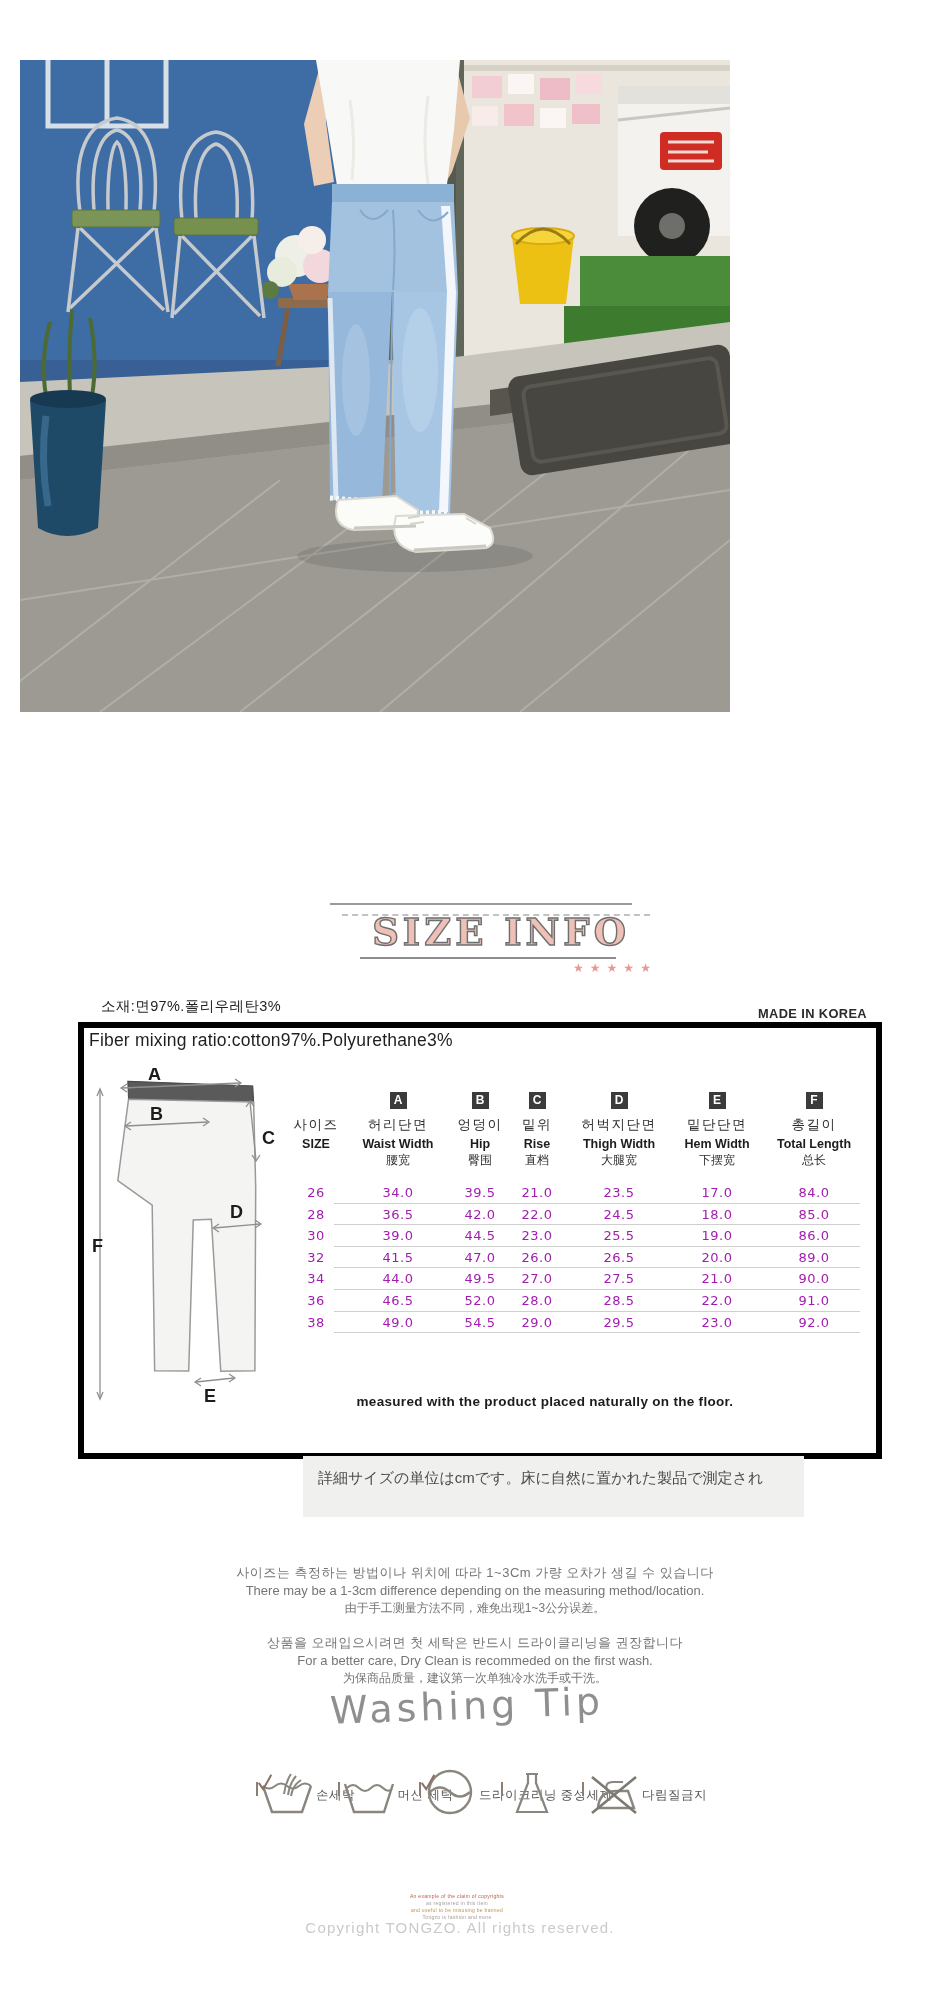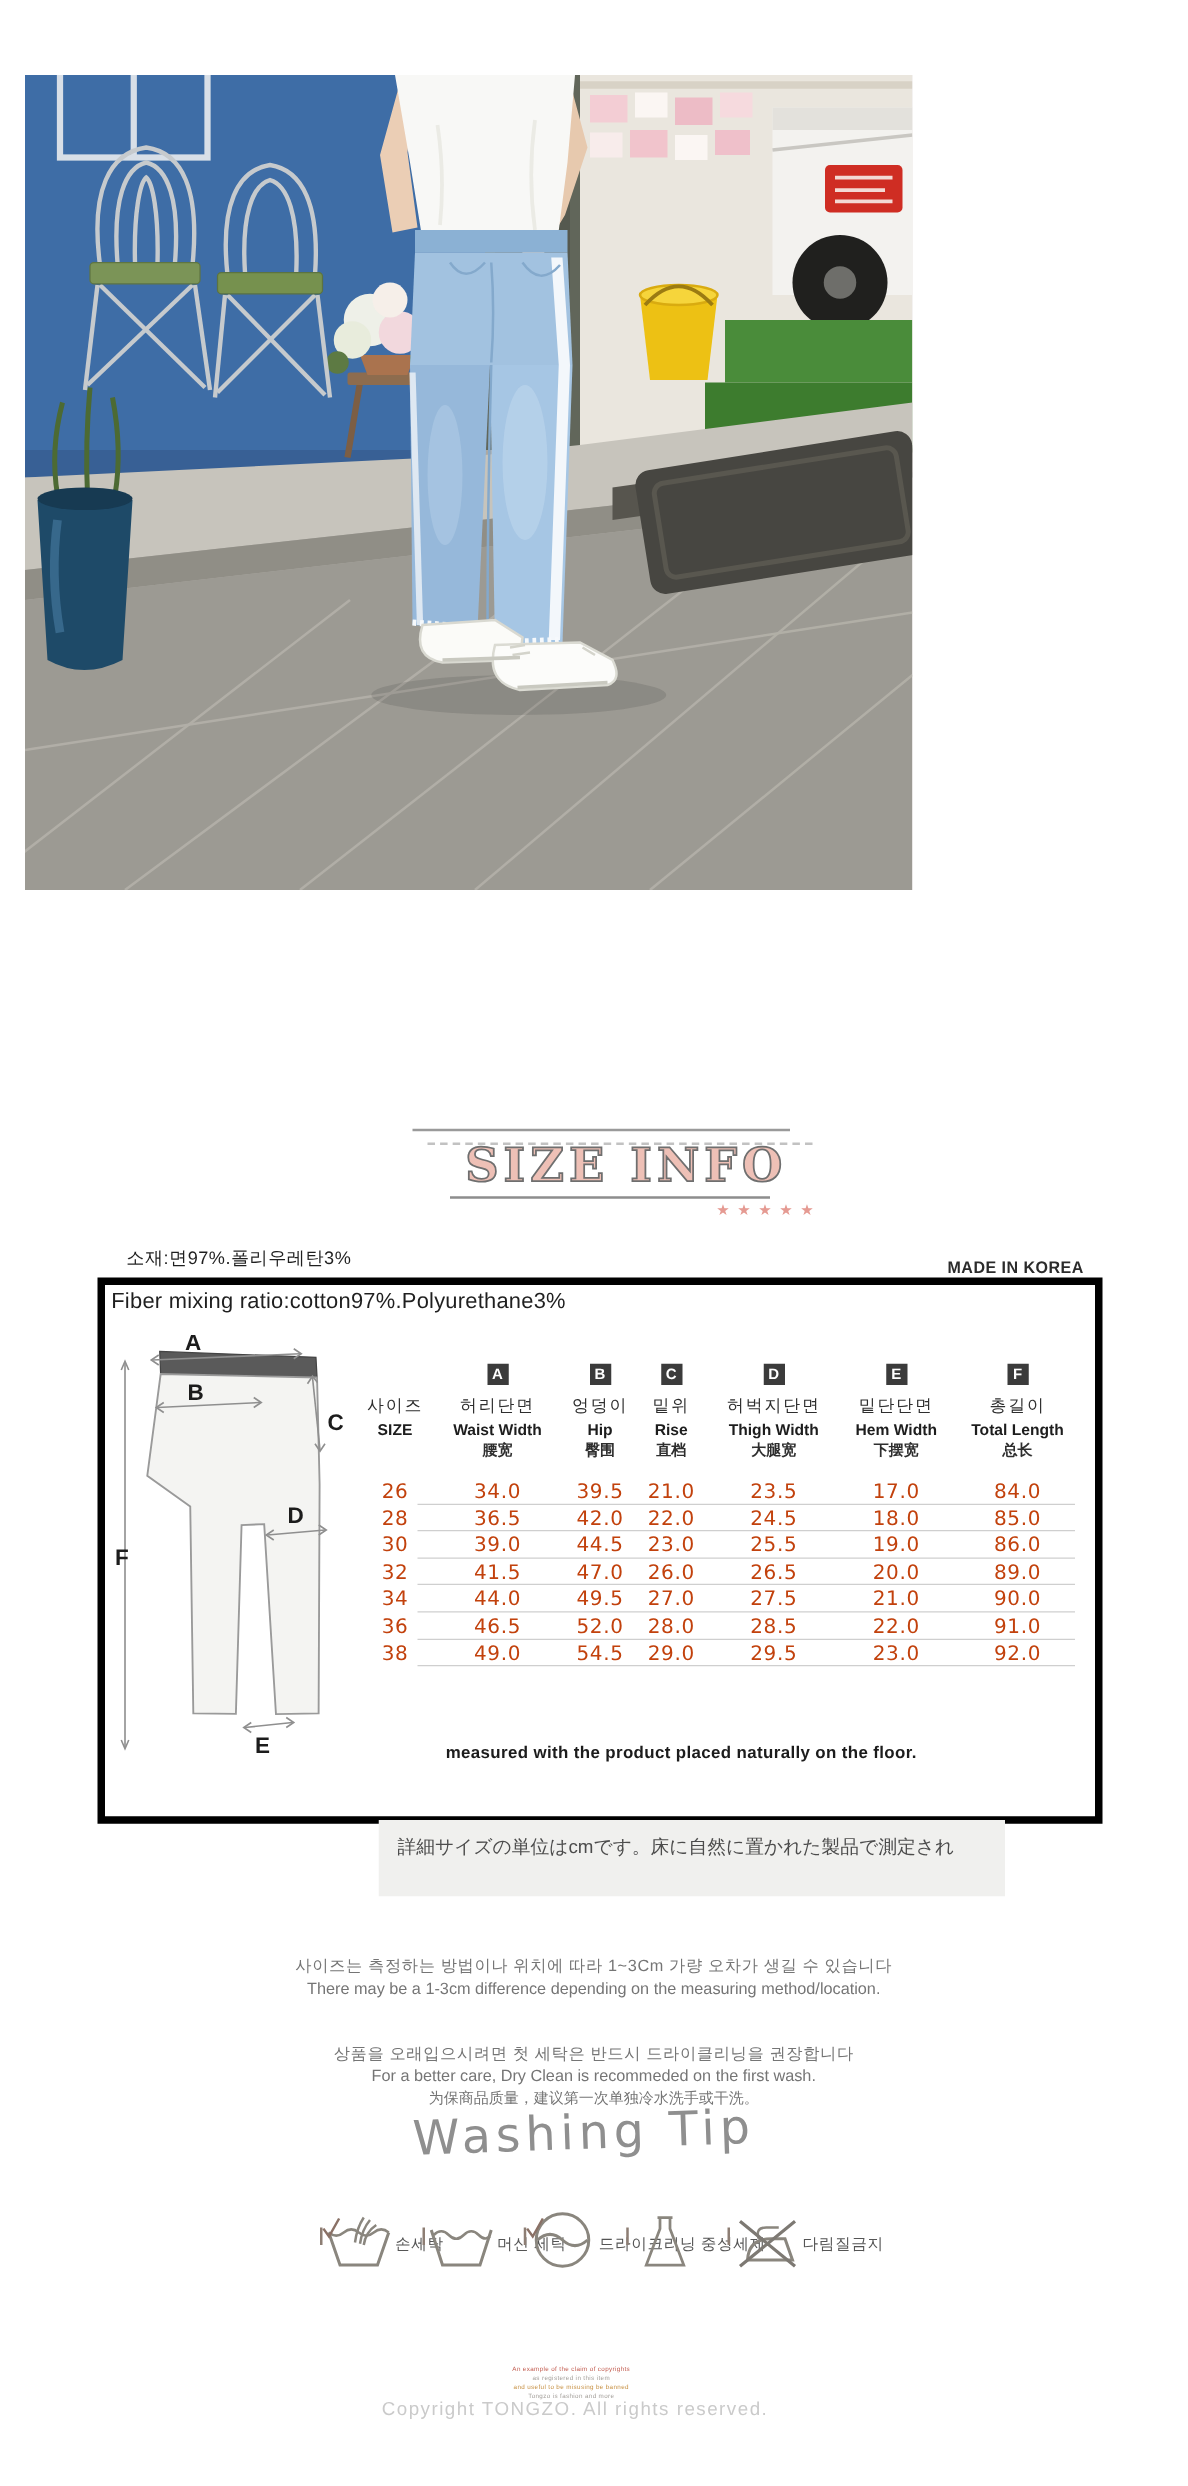--- a/index.html
+++ b/index.html
@@ -29,25 +29,25 @@
   .fiber{position:absolute;left:5px;top:2px;font-size:17.5px;color:#1f1f1f;letter-spacing:0.2px;}
   .pants{position:absolute;left:8px;top:40px;}
   .tbl{position:absolute;left:200px;top:62px;width:586px;}
   .grid{display:grid;grid-template-columns:64px 100px 64px 50px 114px 82px 112px;}
   .th{text-align:center;}
   .badge-wrap,.badge-spacer{height:24px;}
   .badge{display:inline-block;width:17px;height:17px;background:#3b3b3b;color:#fff;
       font-weight:bold;font-size:12px;line-height:17px;text-align:center;}
   .h-ko{font-size:13.5px;color:#2e2e2e;height:22px;line-height:22px;letter-spacing:1.5px;}
   .h-en{font-size:12.5px;font-weight:bold;color:#1d1d1d;height:16px;line-height:16px;}
-  .h-cn{font-size:12px;font-weight:bold;color:#2e2e2e;height:16px;line-height:16px;}
+  .h-cn{font-size:12px;font-weight:normal;color:#2e2e2e;height:16px;line-height:16px;}
   #tbody{margin-top:14px;}
   .trow{position:relative;height:21.6px;line-height:21.6px;}
   .trow::after{content:"";position:absolute;left:50px;right:10px;bottom:0;border-bottom:1px solid #cfcfcf;}
-  .td{text-align:center;font-size:16px;color:#c2410c;font-family:"DejaVu Sans",sans-serif;letter-spacing:0.5px;}
+  .td{text-align:center;font-size:13px;color:#a21caf;font-family:"DejaVu Sans",sans-serif;letter-spacing:0.5px;}
   .box-notes{position:absolute;left:140px;right:10px;top:366px;text-align:center;}
   .bn-ko{font-size:12.5px;font-weight:bold;color:#3d3d3d;letter-spacing:1px;line-height:17px;}
   .bn-en{font-size:13.5px;font-weight:bold;color:#1c1c1c;letter-spacing:0.3px;line-height:16px;}
 
   
   .jp-box{position:absolute;left:303px;top:1456px;width:501px;height:61px;background:#f0f0ee;
       padding:9px 0 0 15px;box-sizing:border-box;font-size:15px;line-height:26px;color:#4c4c4c;}
 
   
   .para{position:absolute;left:0;width:950px;text-align:center;color:#757575;}
@@ -354,20 +354,21 @@
     </div>
   </div>
 
   <div class="jp-box" style="background: rgb(240, 240, 238);">
     <div>詳細サイズの単位はcmです。床に自然に置かれた製品で測定され</div>
   </div>
 
   <div class="para p1">
     <div class="pk">사이즈는 측정하는 방법이나 위치에 따라 1~3Cm 가량 오차가 생길 수 있습니다</div>
     <div class="pe">There may be a 1-3cm difference depending on the measuring method/location.</div>
+    <div class="pc">由于手工测量方法不同，难免出现1~3公分误差。</div>
   </div>
   <div class="para p2">
     <div class="pk">상품을 오래입으시려면 첫 세탁은 반드시 드라이클리닝을 권장합니다</div>
     <div class="pe">For a better care, Dry Clean is recommeded on the first wash.</div>
     <div class="pc">为保商品质量，建议第一次单独冷水洗手或干洗。</div>
   </div>
 
   <div class="wash-title">Washing Tip</div>
   <div class="wash-row" id="washRow">
       <div class="w-item">

